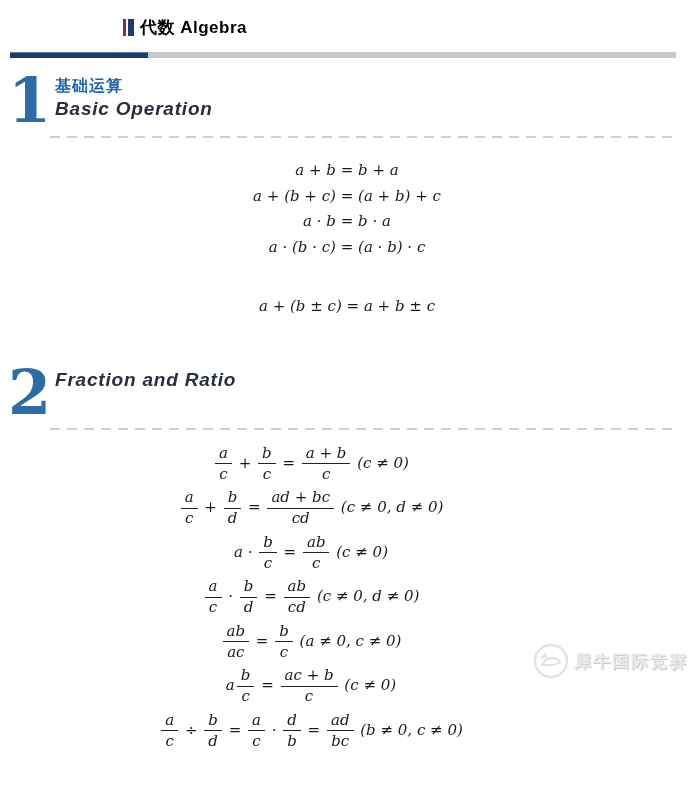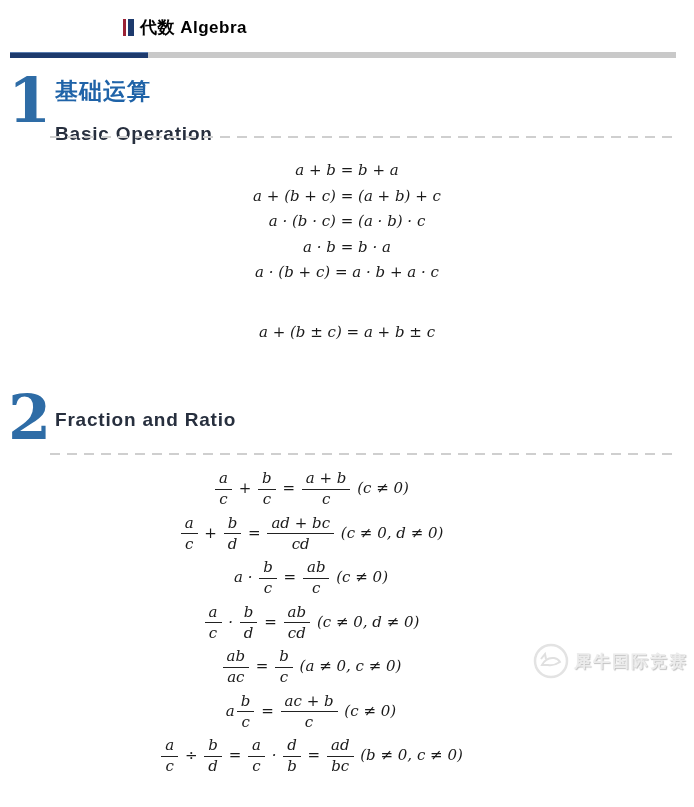--- a/index.html
+++ b/index.html
@@ -17,22 +17,22 @@
   
   .rule{display:flex;margin:10px 0 0 10px;height:6px;}
   .rule-navy{width:138px;background:var(--navy,#1d3a6d);border-top:1px solid #5a7db0;}
   .rule-gray{width:528px;background:var(--rule-gray,#c9c9c9);}
 
   
   .sec-head{position:relative;margin-top:16px;height:64px;}
   .sec-num{position:absolute;left:8px;top:-4px;font-family:"DejaVu Serif",serif;font-weight:bold;
            font-size:62px;line-height:62px;color:var(--accent-blue,#2e6ca6);}
   .sec-titles{margin-left:55px;padding-top:2px;}
-  .sec-titles .zh{font-size:23px;font-weight:bold;color:var(--title-blue,#1f63a8);letter-spacing:1px;}
-  .sec-titles .en{font-size:19px;font-weight:bold;color:var(--title-dark,#272f3e);letter-spacing:0.8px;margin-top:16px;}
+  .sec-titles .zh{font-size:16px;font-weight:bold;color:var(--title-blue,#1f63a8);letter-spacing:1px;}
+  .sec-titles .en{font-size:19px;font-weight:bold;color:var(--title-dark,#272f3e);letter-spacing:0.8px;margin-top:1px;font-style:italic;}
   .sec-head .dash{position:absolute;left:50px;right:18px;bottom:0;height:2px;
       background-image:repeating-linear-gradient(90deg,#cfcfcf 0 10px,transparent 10px 17px);}
 
   
   .formulas{font-family:"DejaVu Serif",serif;font-style:italic;font-size:15px;color:#1a1a1a;text-align:center;}
   .formulas.sec1{line-height:25.5px;margin-top:20px;}
   .formulas.gap{margin-top:34px;}
   .formulas.sec2{margin-top:12px;transform:translateX(-36px);}
   .formulas.sec2 .formula-row{padding:3px 0;}
   .frac{display:inline-flex;flex-direction:column;align-items:center;vertical-align:middle;line-height:1.15;margin:0 2px;}
@@ -67,23 +67,22 @@
       <span class="sec-num">1</span>
       <div class="sec-titles">
         <div class="zh">基础运算</div>
         <div class="en">Basic Operation</div>
       </div>
       <div class="dash"></div>
     </div>
     <div class="formulas sec1">
         <div class="formula-row">a + b = b + a</div>
         <div class="formula-row">a + (b + c) = (a + b) + c</div>
+        <div class="formula-row">a · b = b · a</div>
         <div class="formula-row">a · (b · c) = (a · b) · c</div>
-        <div class="formula-row">a · b = b · a</div>
-        <div class="formula-row">a · (b + c) = a · b + a · c</div>
       </div>
     <div class="formulas sec1 gap">
         <div class="formula-row">a + (b ± c) = a + b ± c</div>
       </div>
   </section>
 
   <section style="margin-top:46px;">
     <div class="sec-head">
       <span class="sec-num">2</span>
       <div class="sec-titles">

